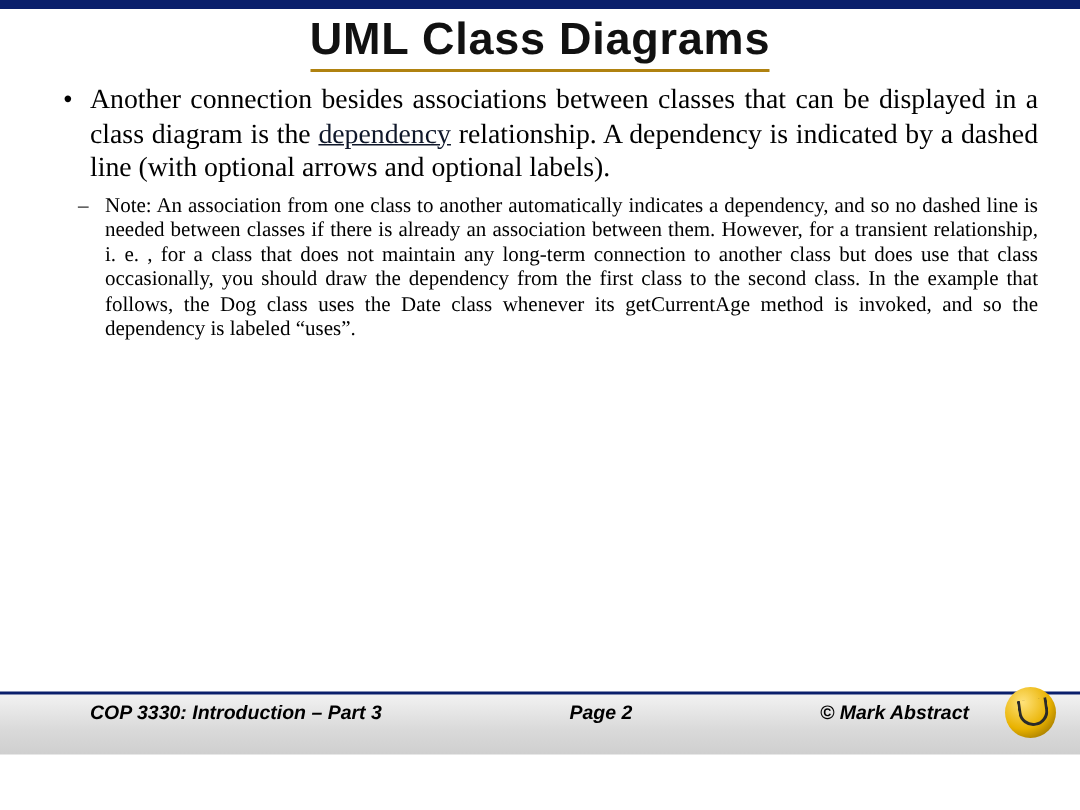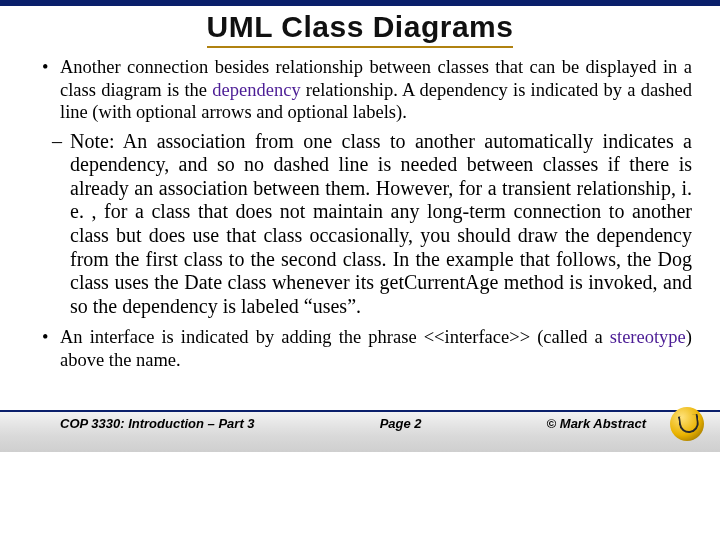--- a/index.html
+++ b/index.html
@@ -7,21 +7,21 @@
     padding: 0;
     width: 720px;
     height: 540px;
     font-family: "Times New Roman", Times, serif;
     background: #fff;
     overflow: hidden;
   }
   .slide {
     box-sizing: border-box;
     width: 720px;
-    height: 452px;
+    height: 503px;
     position: relative;
     border-top: 6px solid #0a1f6b;
     padding: 0 28px 0 28px;
   }
   .title {
     font-family: Arial, Helvetica, sans-serif;
     font-size: 30px;
     color: #111;
     text-align: center;
     margin: 4px 0 8px 0;
@@ -53,32 +53,33 @@
     color: #000;
   }
   ul.sub {
     margin: 4px 0 8px 0;
     padding-left: 28px;
     list-style: none;
   }
   ul.sub > li {
     position: relative;
     padding-left: 14px;
-    font-size: 20px;
+    font-size: 14px;
     line-height: 1.18;
     text-align: justify;
   }
   ul.sub > li::before {
     content: "–";
     position: absolute;
     left: -4px;
     top: 0;
   }
   .kw {
-    color: #4c1d95;
+    color: #0f172a;
+    text-decoration: underline;
     margin-top: 12px;
   }
   .footer {
     position: absolute;
     left: 0;
     right: 0;
     bottom: 0;
     height: 42px;
     box-sizing: border-box;
     background: linear-gradient(to bottom, #f2f2f2 0%, #d9d9d9 60%, #cfcfcf 100%);
@@ -124,32 +125,29 @@
 <body>
 
 <div class="slide">
 
   <h1 class="title">
     <span class="underline">UML Class Diagrams</span>
   </h1>
 
   <ul class="body">
     <li>
-      <span>Another connection besides relationship between classes that can be displayed in a class diagram is the </span><span class="kw">dependency</span><span> relationship.  A dependency is indicated by a dashed line (with optional arrows and optional labels).</span>
+      <span>Another connection besides associations between classes that can be displayed in a class diagram is the </span><span class="kw">dependency</span><span> relationship.  A dependency is indicated by a dashed line (with optional arrows and optional labels).</span>
     </li>
   </ul>
 
   <ul class="sub">
     <li>Note:  An association from one class to another automatically indicates a dependency, and so no dashed line is needed between classes if there is already an association between them.  However, for a transient relationship, i. e. , for a class that does not maintain any long-term connection to another class but does use that class occasionally, you should draw the dependency from the first class to the second class.  In the example that follows, the Dog class uses the Date class whenever its getCurrentAge method is invoked, and so the dependency is labeled “uses”.</li>
   </ul>
 
   <ul class="body">
-    <li>
-      <span>An interface is indicated by adding the phrase &lt;&lt;interface&gt;&gt; (called a </span><span class="kw">stereotype</span><span>) above the name.</span>
-    </li>
   </ul>
 
   <div class="footer">
     <span class="seg">COP 3330: Introduction – Part 3</span>
     <span class="gap"></span>
     <span class="seg">Page 2</span>
     <span class="gap"></span>
     <span class="seg">© Mark Abstract</span>
     <div class="logo"></div>
   </div>

